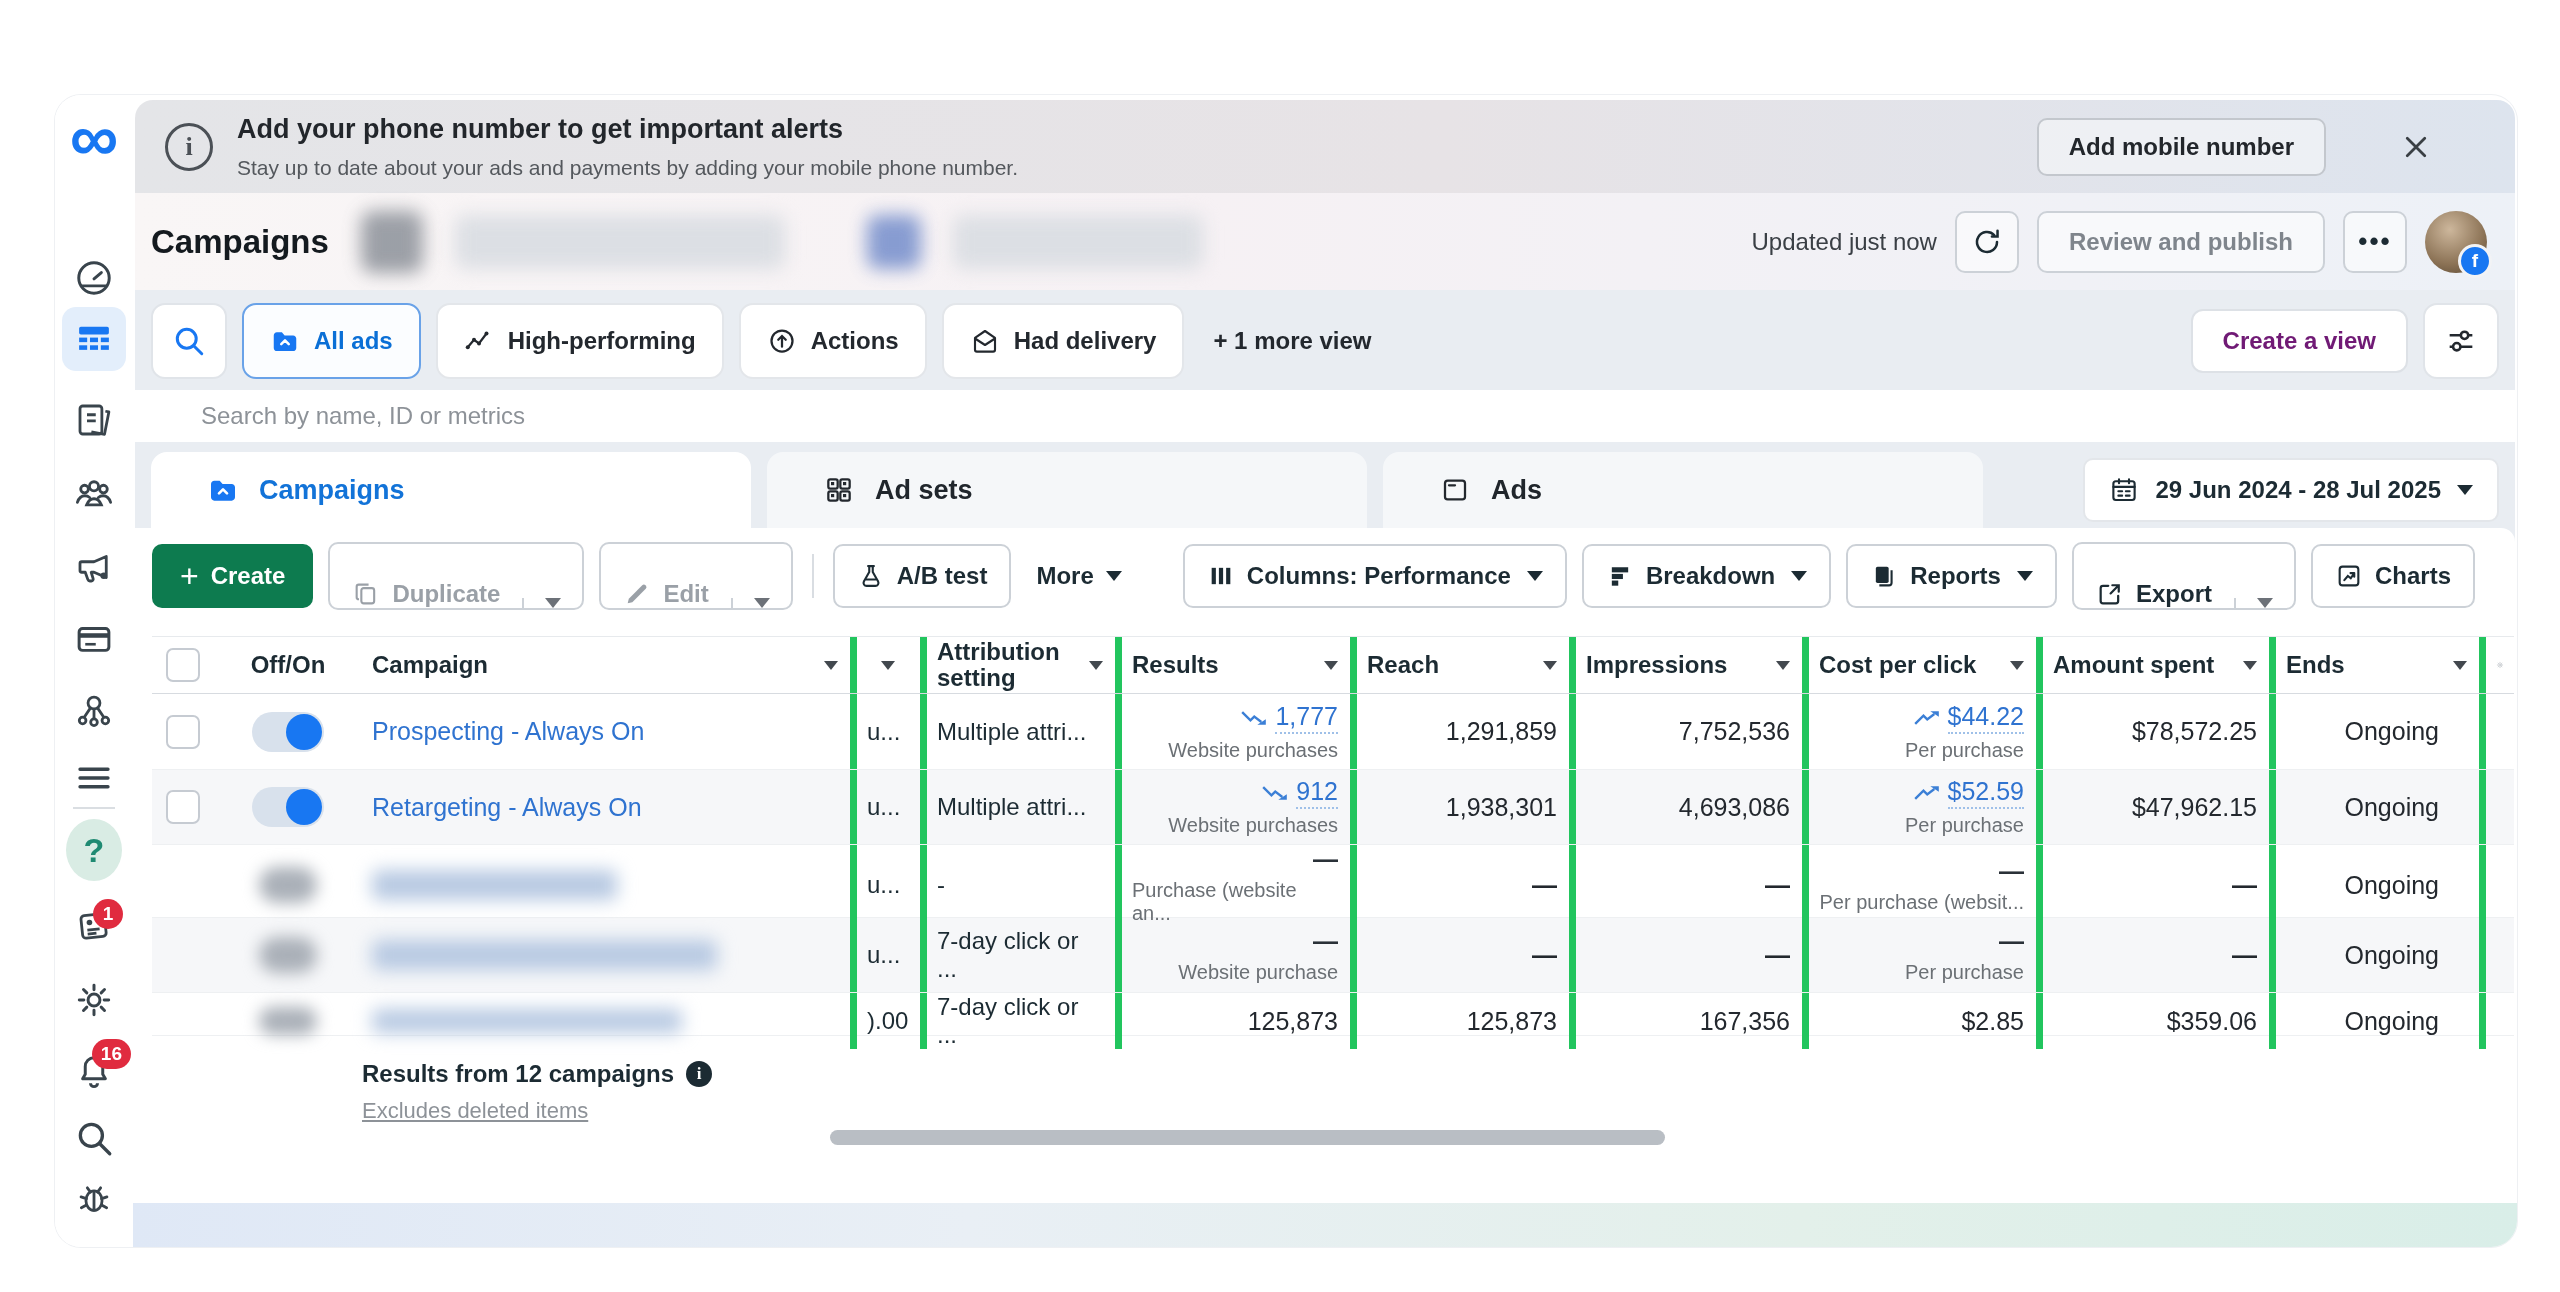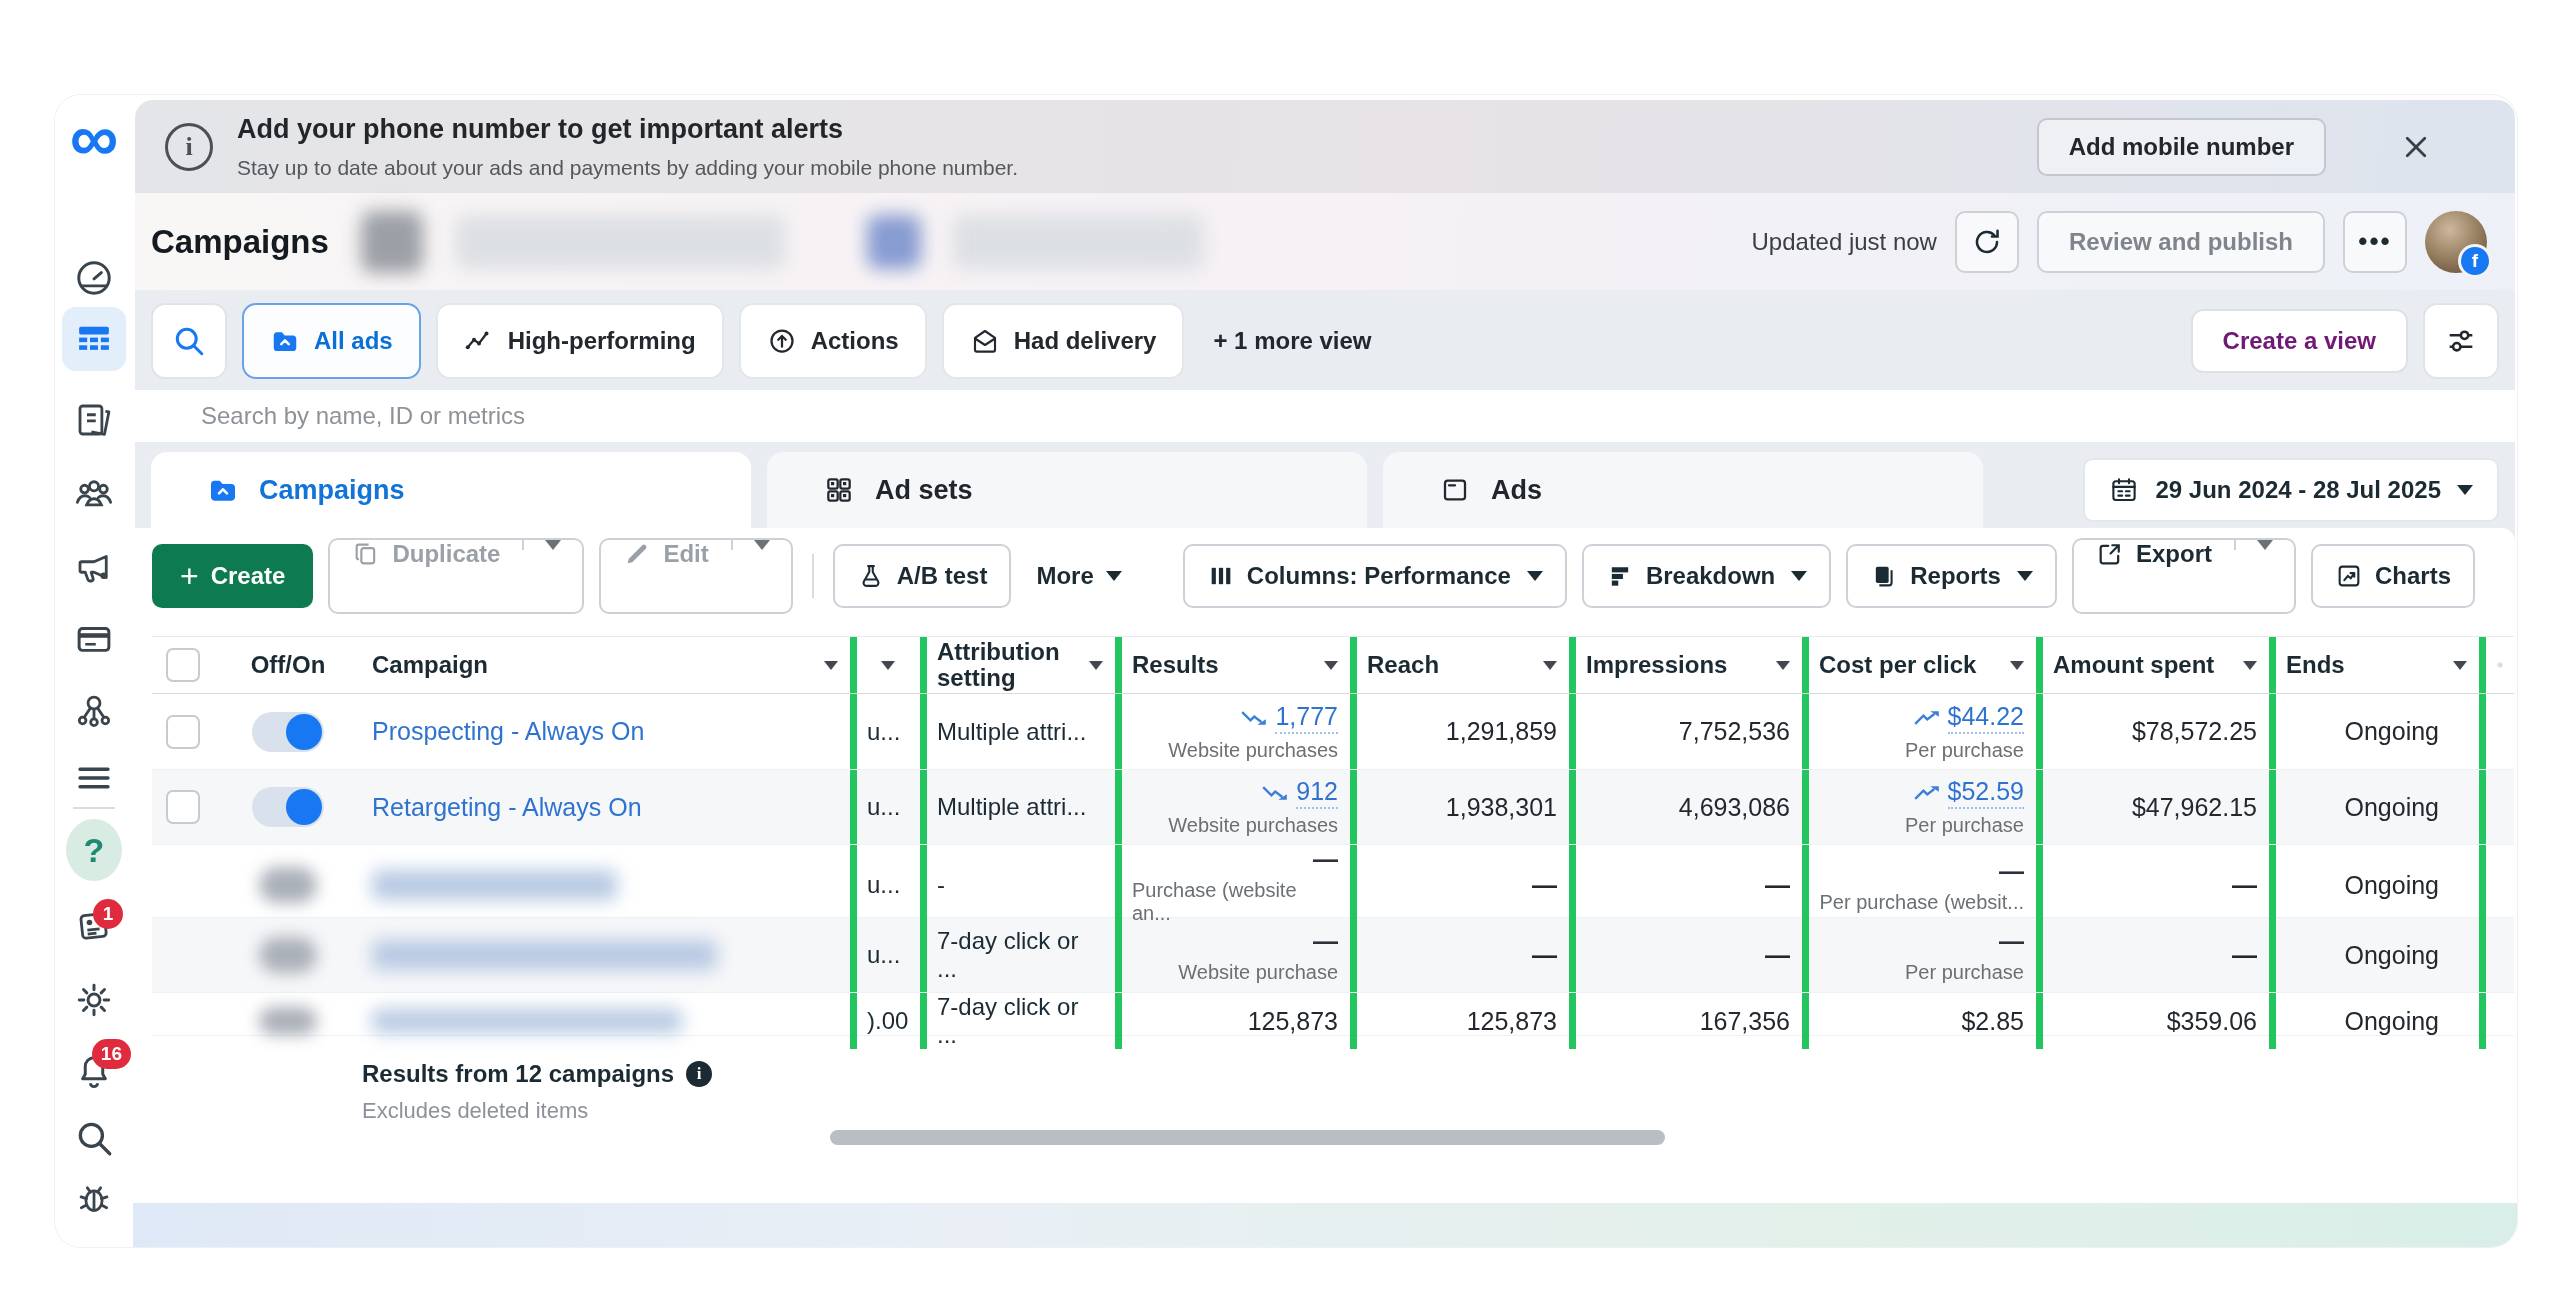--- a/index.html
+++ b/index.html
@@ -85,21 +85,21 @@
     cursor:pointer;font-family:inherit;}
   .tri{display:inline-block;width:0;height:0;border-left:8px solid transparent;border-right:8px solid transparent;
     border-top:10px solid currentColor;}
   
   .panel{position:absolute;left:0;top:238px;right:0;bottom:0;background:#fff;border-radius:0 14px 0 0;}
   .toolbar{display:flex;align-items:center;gap:15px;padding:16px 40px 0 17px;height:64px;}
   .gbtn{height:64px;display:flex;align-items:center;gap:12px;padding:0 22px;border-radius:10px;
     border:2px solid #ccd1d7;background:#fff;font-size:24px;font-weight:700;color:#1c2b33;cursor:pointer;font-family:inherit;}
   .create{background:#0d7b4f;border:none;color:#fff;padding:0 28px;}
   .create .plus{font-size:32px;font-weight:500;line-height:1;}
-  .split{display:flex;align-items:flex-start;height:76px;border:2px solid #ccd1d7;border-radius:10px;background:#fff;box-sizing:border-box;}
+  .split{display:flex;align-items:flex-end;height:68px;border:2px solid #ccd1d7;border-radius:10px;background:#fff;box-sizing:border-box;}
   .split .m{display:flex;align-items:center;gap:12px;padding:0 22px;font-size:24px;font-weight:700;cursor:pointer;}
   .split .m.dis{color:#9aa0a7;}
   .split .c{width:58px;border-left:2px solid #ccd1d7;display:flex;align-items:center;justify-content:center;
     color:#6c7178;cursor:pointer;}
   .tb-divider{width:2px;height:44px;background:#d9dde2;margin:0 4px;}
   .more-btn{border:none;background:transparent;display:flex;align-items:center;gap:12px;font-size:24px;
     font-weight:700;color:#1c2b33;cursor:pointer;padding:0 10px;font-family:inherit;}
   
   .table{margin-top:28px;margin-left:17px;width:2362px;}
   .tgrid{display:grid;grid-template-columns:62px 148px 495px 70px 195px 235px 219px 233px 234px 233px 210px 28px;}
@@ -125,21 +125,21 @@
   .toggle-blur{width:58px;height:36px;border-radius:18px;background:#aab0b8;filter:blur(8px);}
   .camp-link{color:#2f73d0;font-weight:500;font-size:25px;text-decoration:none;cursor:pointer;}
   .name-blur{height:30px;border-radius:6px;background:#b7c9e2;filter:blur(9px);}
   .ends{justify-content:flex-end;padding-right:40px;font-size:25px;color:#23282e;}
   .trend{width:26px;height:16px;flex:none;}
   
   .summary{margin-left:227px;padding-top:24px;}
   .srow{display:flex;align-items:center;gap:12px;font-size:24px;font-weight:700;color:#1c2b33;}
   .sinfo{width:26px;height:26px;border-radius:50%;background:#1c2b33;color:#fff;font-size:17px;font-weight:700;
     display:flex;align-items:center;justify-content:center;font-family:"Liberation Serif",serif;}
-  .ssub{font-size:22px;color:#8d9298;margin-top:10px;}
+  .ssub{font-size:22px;color:#8d9298;margin-top:10px;text-decoration:underline;}
   .hscroll{position:absolute;left:695px;bottom:58px;width:835px;height:15px;border-radius:8px;background:#b9bec4;cursor:grab;}
   
   .bottom-band{position:absolute;left:0;right:0;bottom:0;height:44px;z-index:6;
     background:linear-gradient(90deg,#dfe8f6,#e9eff5 35%,#e3f0ea 70%,#d9eee8);}
 </style>
 </head>
 <body>
 
 <div class="stage">
  <div class="window">

